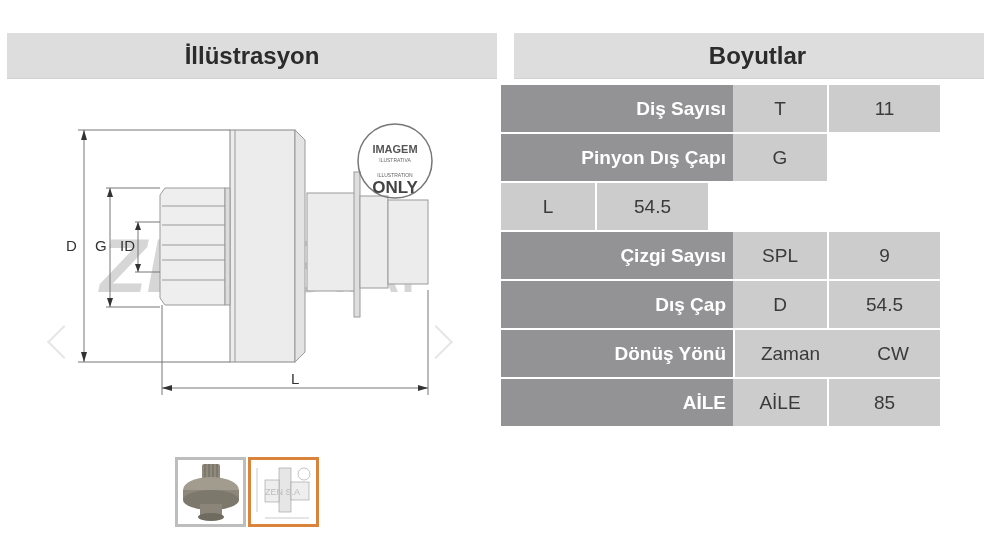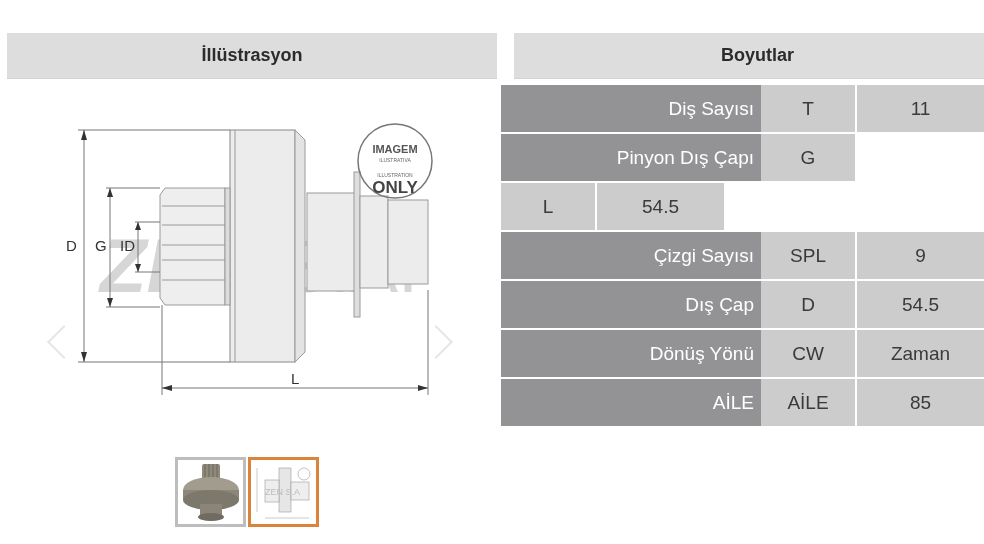--- a/index.html
+++ b/index.html
@@ -1,44 +1,44 @@
 <!DOCTYPE html>
 <html><head>
 <meta charset="utf-8">
 <style>
   html, body { margin:0; padding:0; background:#ffffff; }
   body { width:984px; height:544px; position:relative; overflow:hidden;
          font-family:"Liberation Sans", "DejaVu Sans", sans-serif; color:#333; }
 
   .hdr { position:absolute; top:33px; height:45px; background:#dddddd;
          border-bottom:1px solid #d2d2d2; display:flex; align-items:center; justify-content:center;
-         font-weight:bold; font-size:18px; color:#2b2b2b; }
+         font-weight:bold; font-size:24px; color:#2b2b2b; }
   #hdr-left  { left:7px;  width:490px; }
   #hdr-right { left:514px; width:487px;text-align:center; }
 
   
   .illus { position:absolute; left:40px; top:112px; width:420px; height:290px; }
   .nav-arrow { position:absolute; width:22px; height:22px; border-left:2px solid #e6e6e6;
                border-bottom:2px solid #e6e6e6; cursor:pointer; }
   #nav-prev { left:52px; top:330px; transform:rotate(45deg); }
   #nav-next { left:424px; top:330px; transform:rotate(-135deg); }
 
   .thumbs { position:absolute; left:175px; top:457px; display:flex; gap:2px; }
   .thumb { width:71px; height:70px; box-sizing:border-box; cursor:pointer; background:#fff; }
   #thumb-1 { border:3px solid #bdbdbd; }
   #thumb-2 { border:3px solid #d9843a; }
 
   
   .dims { position:absolute; left:501px; top:85px; width:483px; }
   .row { display:flex; height:47px; margin-bottom:2px; }
   .cell { display:flex; align-items:center; font-size:19px; box-sizing:border-box; }
-  .c-label { width:260px; background:#939395; color:#ffffff; font-weight:normal;
+  .c-label { width:232px; background:#939395; color:#ffffff; font-weight:bold;
              justify-content:flex-end; padding-right:7px; }
   .c-code  { width:94px; background:#cccccc; color:#3a3a3a; justify-content:center; margin-left:0; }
-  .c-val   { width:127px; background:#cccccc; color:#3a3a3a; justify-content:center; margin-left:2px; }
+  .c-val   { width:111px; background:#cccccc; color:#3a3a3a; justify-content:center; margin-left:2px; }
 </style>
 </head>
 <body>
 
 <div class="hdr" id="hdr-left">
   <span>İllüstrasyon</span>
 </div>
 <div class="hdr" id="hdr-right">
   <span>Boyutlar</span>
 </div>
@@ -158,21 +158,21 @@
     <div class="cell c-code">SPL</div>
     <div class="cell c-val">9</div>
   </div>
   <div class="row">
     <div class="cell c-label">Dış Çap</div>
     <div class="cell c-code">D</div>
     <div class="cell c-val">54.5</div>
   </div>
   <div class="row">
     <div class="cell c-label">Dönüş Yönü</div>
+    <div class="cell c-val">Zaman</div>
     <div class="cell c-code">CW</div>
-    <div class="cell c-val">Zaman</div>
   </div>
   <div class="row">
     <div class="cell c-label">AİLE</div>
     <div class="cell c-code">AİLE</div>
     <div class="cell c-val">85</div>
   </div>
 </div>
 
 </body></html>

